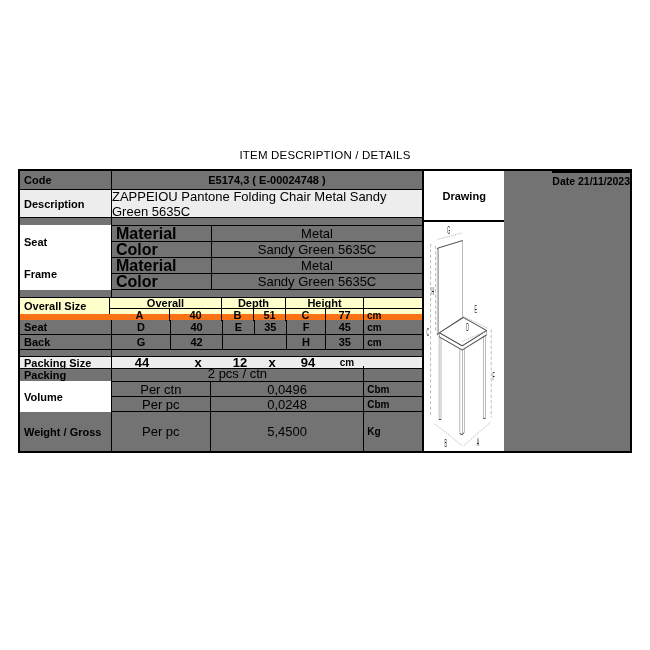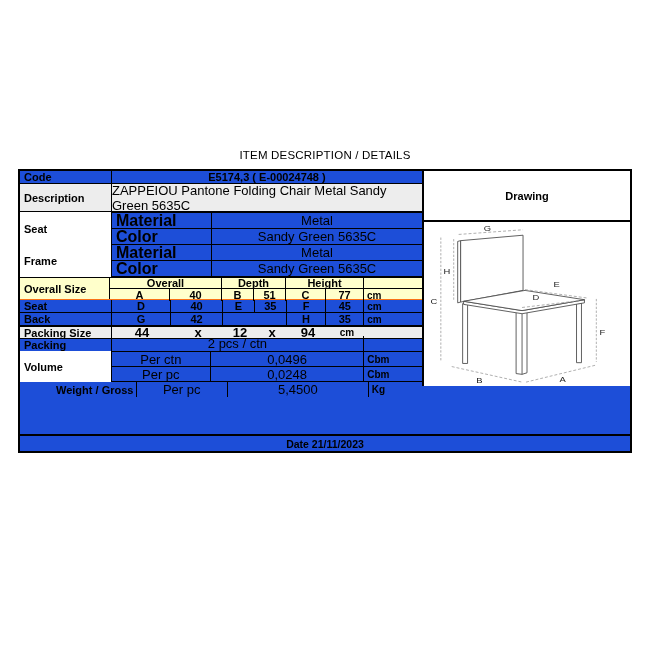--- a/index.html
+++ b/index.html
@@ -6,21 +6,21 @@
   html,body { width:650px; height:650px; background:#fff; }
   body { font-family:"Liberation Sans", sans-serif; color:#000; position:relative; }
 
   .page-title {
     position:absolute; top:149px; left:0; width:650px;
     text-align:center; font-size:11.5px; font-weight:normal; letter-spacing:.2px;
   }
 
   .sheet {
     position:absolute; left:18px; top:169px; width:614px; height:284px;
-    border:2px solid #000; display:flex; flex-direction:column; background:#1d4ed8;gap:48px;
+    border:2px solid #000; display:flex; background:#737373;gap:48px;
   }
   .body-row { flex:1; display:flex; min-height:0; }
   .left-table { width:404px; border-right:2px solid #000; display:flex; flex-direction:column; }
   .row { display:flex; border-bottom:1px solid #000; align-items:stretch; }
   .row:last-child { border-bottom:none; }
 
   .c { border-right:1px solid #000; display:flex; align-items:center; overflow:hidden; }
   .c.last { border-right:none; }
   .lab { font-weight:bold; font-size:11px; padding-left:4px; }
   .lab2 { font-weight:bold; font-size:16px; padding-left:4px; }
@@ -41,26 +41,26 @@
   .w-volv { width:154px; }
 
   .h-code { height:19px; }
   .h-desc { height:28px; }
   .h-gap { height:8px; }
   .h-gap7 { height:7px; }
   .h-16 { height:16px; }
   .h-15 { height:15px; }
   .h-12 { height:12px; }
   .h-13 { height:13px;align-items:flex-end; }
-  .h-weight { flex:1;padding-left:32px; }
+  .h-weight { flex:1; }
 
   .shaded { background:#EDEDED; }
   .hl { background:#FFFFCB; }
 
-  .os-block { display:flex; border-bottom:1px solid #f97316; height:22px; }
+  .os-block { display:flex; border-bottom:6px solid #f97316; height:22px; }
   .os-right { flex:1; display:flex; flex-direction:column; }
   .os-hrow { height:11px; display:flex; border-bottom:1px solid #000; }
   .os-vrow { flex:1; display:flex; }
   .os-h { font-size:11px; font-weight:bold; }
 
   .psz { flex:1; display:flex; align-items:center; }
   .psz span { display:block; text-align:center; font-size:13px; font-weight:bold; }
 
   .drawing-pane { flex:1; display:flex; flex-direction:column; background:#fff; }
   .drawing-header { height:51px; border-bottom:2px solid #000; display:flex; align-items:center; justify-content:center; font-weight:bold; font-size:11px; }

